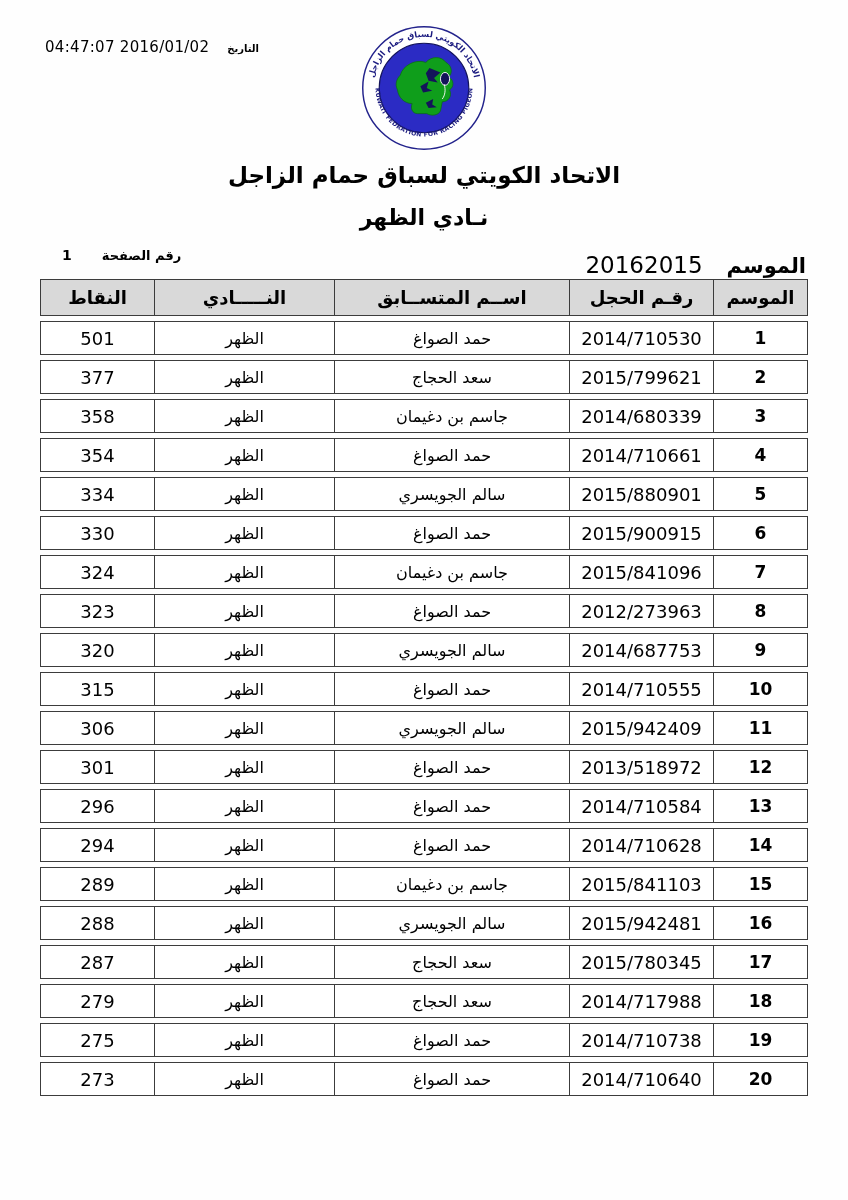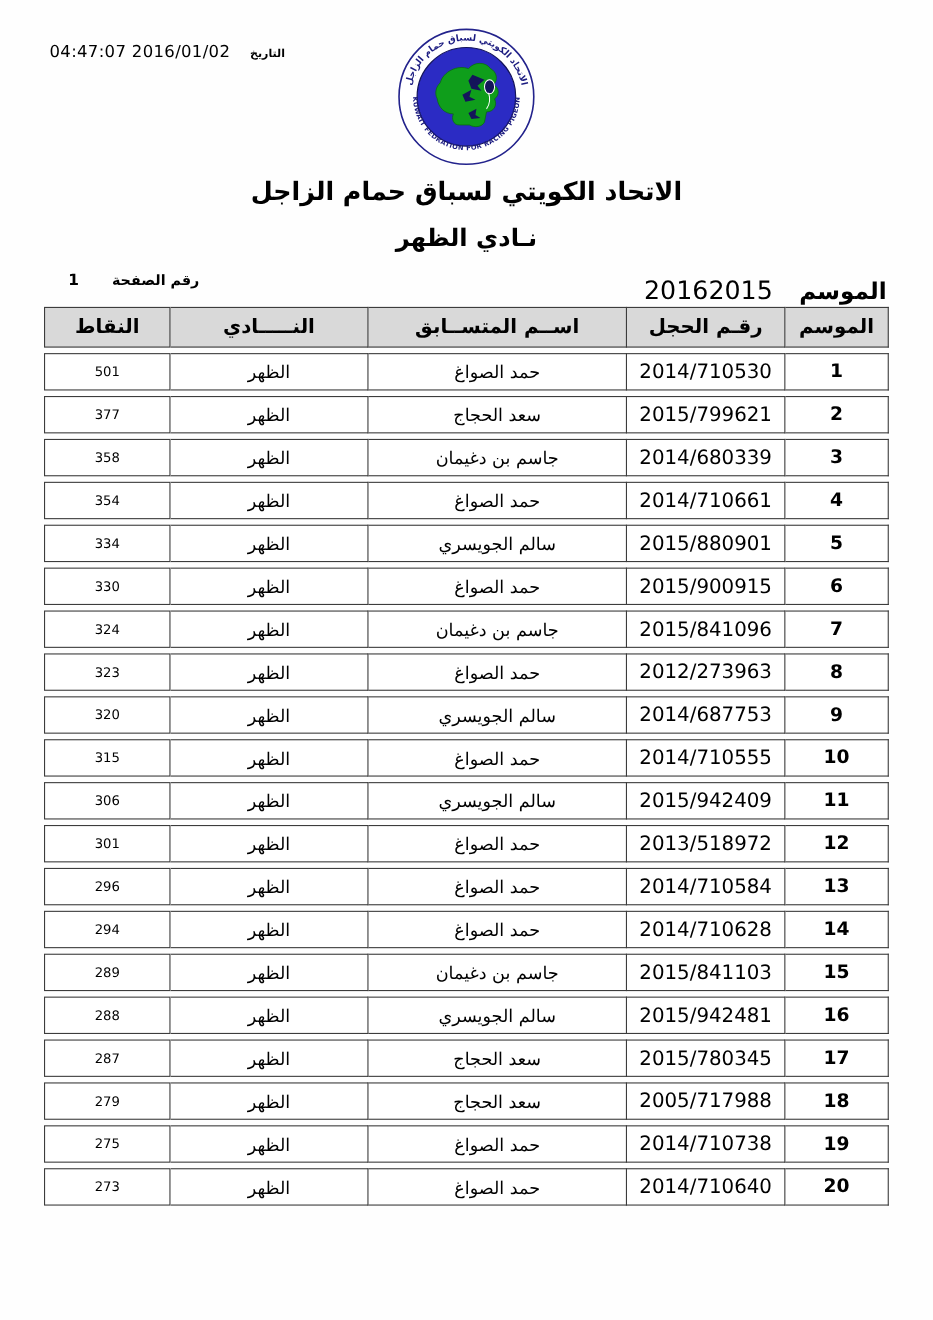--- a/index.html
+++ b/index.html
@@ -52,21 +52,21 @@
     overflow: hidden; white-space: nowrap;
   }
   .results th:last-child, .results td:last-child { border-left: 1.5px solid var(--table-border, #3c3c3c); }
   .results th { background: var(--table-header-bg, #d9d9d9); height: 33px; font-size: 18px; font-weight: bold; }
   .results td { height: 30px; background: #fff; }
   .c-rank   { width: 94px;  font-weight: bold; font-size: 17px; }
   .c-ring   { width: 144px; font-size: 18px; }
   td.c-ring { direction: ltr; unicode-bidi: isolate; text-align: center; }
   .c-name   { width: 235px; font-size: 16px; }
   .c-club   { width: 180px; font-size: 16px; }
-  .c-points { width: 115px; font-size: 12px; }
+  .c-points { width: 115px; font-size: 18px; }
 </style>
 </head>
 <body>
 
 <div class="page">
 
   <div class="date-block">
     <span class="date-label">التاريخ</span>
     <span class="date-value">04:47:07 2016/01/02</span>
   </div>
@@ -249,21 +249,21 @@
     </tr>
         <tr>
       <td class="c-rank">17</td>
       <td class="c-ring">2015/780345</td>
       <td class="c-name">سعد الحجاج</td>
       <td class="c-club">الظهر</td>
       <td class="c-points">287</td>
     </tr>
         <tr>
       <td class="c-rank">18</td>
-      <td class="c-ring">2005/717988</td>
+      <td class="c-ring">2014/717988</td>
       <td class="c-name">سعد الحجاج</td>
       <td class="c-club">الظهر</td>
       <td class="c-points">279</td>
     </tr>
         <tr>
       <td class="c-rank">19</td>
       <td class="c-ring">2014/710738</td>
       <td class="c-name">حمد الصواغ</td>
       <td class="c-club">الظهر</td>
       <td class="c-points">275</td>

